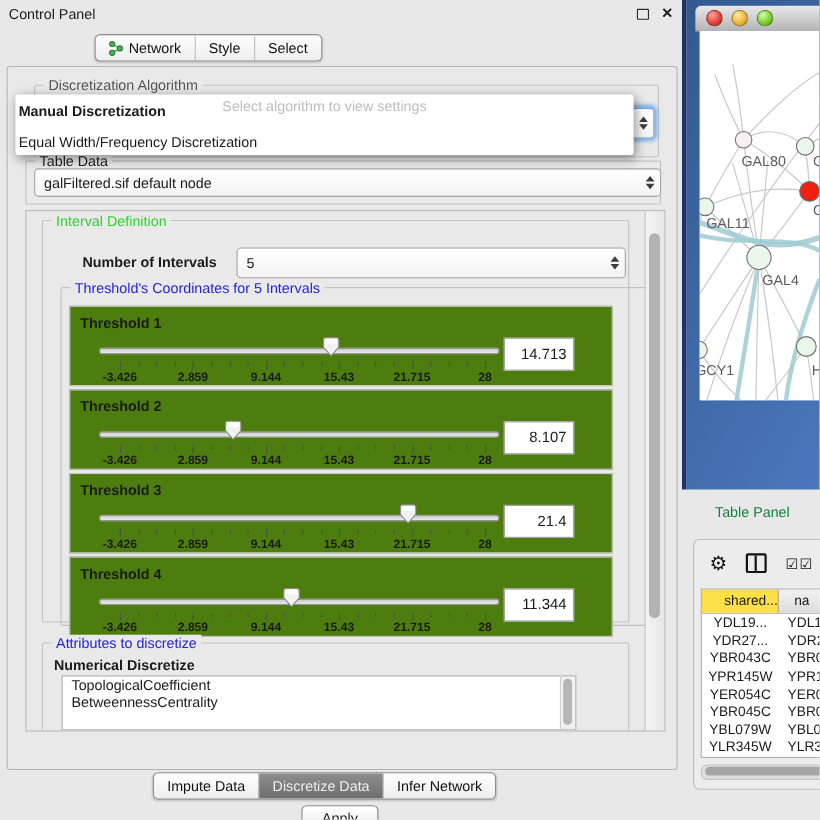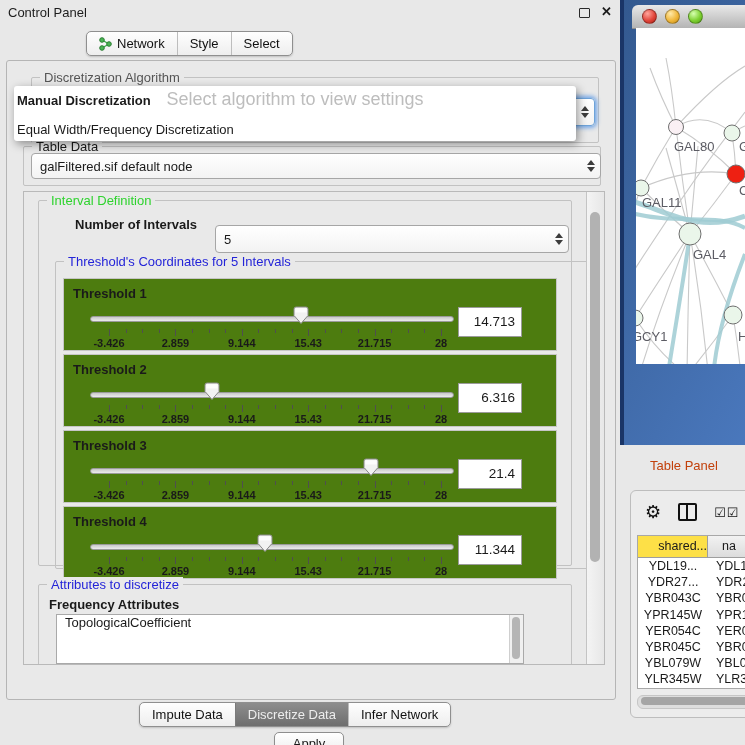--- a/index.html
+++ b/index.html
@@ -35,21 +35,21 @@
 
   .combo{position:absolute;background:linear-gradient(#ffffff,#f3f3f3);border:1px solid #a6a6a6;
          border-radius:4px;font-size:13px;display:flex;align-items:center;padding-left:8px;}
   .combo .stepper{margin-left:auto;width:18px;display:flex;flex-direction:column;align-items:center;gap:2px;}
   .tri-up{width:0;height:0;border-left:4px solid transparent;border-right:4px solid transparent;border-bottom:5px solid #3c3c3c;}
   .tri-dn{width:0;height:0;border-left:4px solid transparent;border-right:4px solid transparent;border-top:5px solid #3c3c3c;}
   .combo.focused{border-color:#6ea3d8;box-shadow:0 0 4px 2px rgba(95,155,230,.85);}
 
   #algo-popup{left:14px;top:86px;width:562px;height:55px;background:#fff;border-radius:3px;
               box-shadow:2px 3px 10px rgba(0,0,0,.4);z-index:20;}
-  #popup-hint{position:absolute;top:3px;left:0;width:100%;text-align:center;font-size:18px;color:#bdbdbd;}
+  #popup-hint{position:absolute;top:3px;left:0;width:100%;text-align:center;font-size:13px;color:#bdbdbd;}
   .popup-opt{position:absolute;left:3px;font-size:13px;white-space:nowrap;}
   .popup-opt.b{font-weight:bold;}
 
   #scrollpane{left:22px;top:190px;width:580px;height:472px;border:1px solid #b9b9b9;background:#e9e9e9;overflow:hidden;}
   #vscroll{position:absolute;right:0;top:0;bottom:0;width:17px;background:linear-gradient(90deg,#f4f4f4,#e7e7e7);
            border-left:1px solid #c4c4c4;}
   #vscroll .vthumb{position:absolute;left:3px;top:20px;width:10px;height:350px;background:#b2b2b2;border-radius:6px;}
 
   #num-label{font-size:13px;font-weight:bold;}
   .threshold-box{position:relative;width:492px;height:71px;border:1px solid #c6c6c6;background:#4d7c0f;margin-bottom:3px;}
@@ -76,21 +76,21 @@
   
   #net-window{left:620px;top:0;width:125px;height:445px;
               background:linear-gradient(120deg,#33598f,#4a78bd);border-left:4px solid #1a3567;}
   #net-titlebar{position:absolute;left:8px;top:5px;right:0;height:23px;border-top-left-radius:6px;
                 background:linear-gradient(#e9e9e9,#b4b4b4);border-bottom:1px solid #8d8d8d;
                 display:flex;align-items:center;padding-left:10px;gap:8px;}
   .tl{width:13px;height:13px;border-radius:50%;border:1px solid rgba(0,0,0,.3);}
   #net-canvas{position:absolute;left:12px;top:28px;width:109px;height:336px;background:#fff;overflow:hidden;}
 
   
-  #tp-title{left:620px;top:445px;width:125px;height:40px;font-size:13px;color:#c2410c;
+  #tp-title{left:620px;top:445px;width:125px;height:40px;font-size:13px;color:#15803d;
             line-height:42px;padding-left:30px;box-sizing:border-box;}
   #table-panel{left:630px;top:490px;width:130px;height:226px;background:#ececec;
                border:1px solid #bdbdbd;border-radius:6px;}
   #tp-toolbar{position:absolute;left:0;top:0;right:0;height:42px;display:flex;align-items:center;gap:17px;padding-left:14px;}
   #gear-ic{font-size:18px;color:#111;}
   #cols-ic{width:15px;height:14px;border:2px solid #111;border-radius:2px;position:relative;}
   #cols-ic::after{content:"";position:absolute;left:6px;top:0;bottom:0;width:2px;background:#111;}
   #checks-ic{font-size:13px;letter-spacing:1px;color:#111;}
   #tp-table{position:absolute;left:6px;top:44px;right:-20px;bottom:28px;border:1px solid #a8a8a8;background:#fff;overflow:hidden;}
   .tp-hrow{display:flex;height:21px;border-bottom:1px solid #9e9e9e;font-size:12.5px;}
@@ -153,21 +153,21 @@
     <span class="stepper">
         <span class="tri-up"></span>
         <span class="tri-dn"></span>
       </span>
   </div>
 
   <div class="abs" id="scrollpane" style="left:16px;top:130px;">
     <div class="groupbox" style="left:14px;top:8px;width:532px;height:364px;">
       <span class="gtitle t-green">Interval Definition</span>
 
-      <div class="abs" id="num-label" style="left:36px;top:16px;">Number of Intervals</div>
+      <div class="abs" id="num-label" style="left:36px;top:30px;">Number of Intervals</div>
       <div class="combo" style="left:176px;top:24px;width:344px;height:26px;">
         <span>5</span>
         <span class="stepper">
             <span class="tri-up"></span>
             <span class="tri-dn"></span>
           </span>
       </div>
 
       <div class="groupbox" style="left:16px;top:60px;width:508px;height:306px;padding-left:28px;">
         <span class="gtitle t-blue">Threshold's Coordinates for 5 Intervals</span>
@@ -240,21 +240,21 @@
                 <div class="tick" style="left: 327.2px;"></div>
                 <div class="tick" style="left: 343.8px;"></div>
                 <div class="tick" style="left: 360.4px;"></div>
                 <div class="tick major" style="left: 377px;"></div>
                 <div class="tick-label" style="left: 377px;">28</div>
               </div>
     <svg class="thumb" width="16" height="19" viewBox="0 0 16 19" style="left: 139.919px;">
       <path d="M3,1 h10 a2,2 0 0 1 2,2 v6.5 L8,17.5 1,9.5 V3 a2,2 0 0 1 2,-2 Z" fill="#f2f2f2" stroke="#8a8a8a" stroke-width="1"></path>
       <path d="M3.5,2.2 h9 a1.2,1.2 0 0 1 1.2,1.2 v3 h-11.4 v-3 a1.2,1.2 0 0 1 1.2,-1.2 Z" fill="#ffffff" opacity="0.8"></path>
     </svg>
-    <div class="value-box">6.316</div>
+    <div class="value-box">8.107</div>
   </div>
 
   <div class="threshold-box">
     <div class="th-label">Threshold 3</div>
     <div class="track"></div>
     <div class="ticks">
                 <div class="tick major" style="left: 45px;"></div>
                 <div class="tick-label" style="left: 45px;">-3.426</div>
                 <div class="tick" style="left: 61.6px;"></div>
                 <div class="tick" style="left: 78.2px;"></div>
@@ -326,25 +326,26 @@
       <path d="M3.5,2.2 h9 a1.2,1.2 0 0 1 1.2,1.2 v3 h-11.4 v-3 a1.2,1.2 0 0 1 1.2,-1.2 Z" fill="#ffffff" opacity="0.8"></path>
     </svg>
     <div class="value-box">11.344</div>
   </div>
 </div>
       </div>
     </div>
 
     <div class="groupbox" style="left:14px;top:392px;width:532px;height:90px;">
       <span class="gtitle t-blue">Attributes to discretize</span>
-      <div class="abs" id="attr-sub" style="left:10px;top:12px;">Frequency Attributes</div>
+      <div class="abs" id="attr-sub" style="left:10px;top:12px;">Numerical Discretize</div>
     </div>
     <div class="abs" id="attr-list" style="left:32px;top:422px;">
       <div id="attr-items">
           <div class="attr-item">TopologicalCoefficient</div>
+          <div class="attr-item">BetweennessCentrality</div>
         </div>
       <div id="attr-scroll">
           <div class="vthumb"></div>
         </div>
     </div>
 
     <div id="vscroll">
         <div class="vthumb"></div>
       </div>
   </div>

